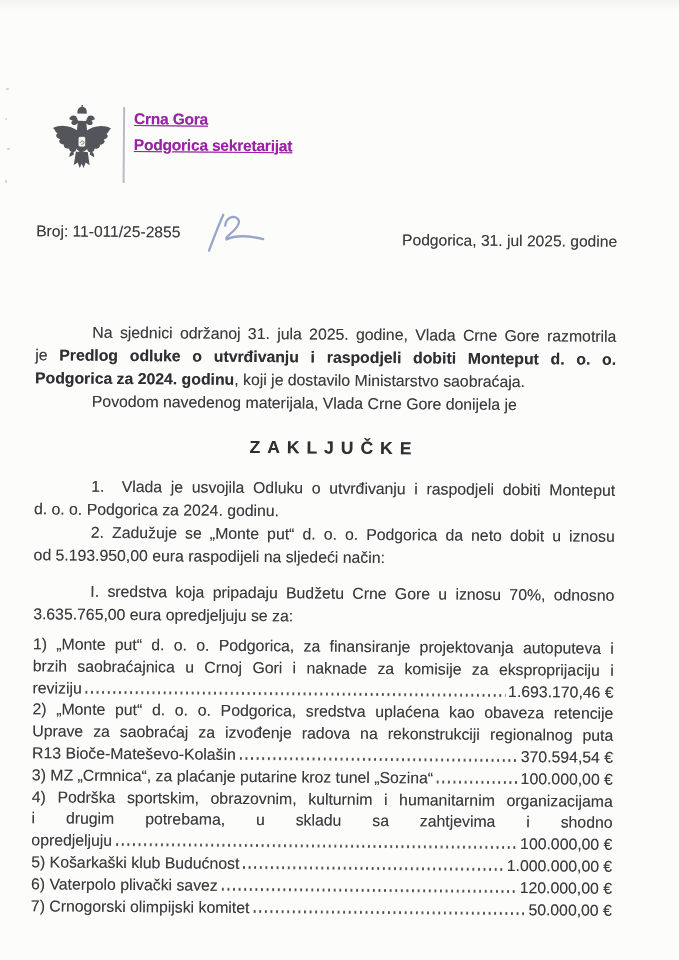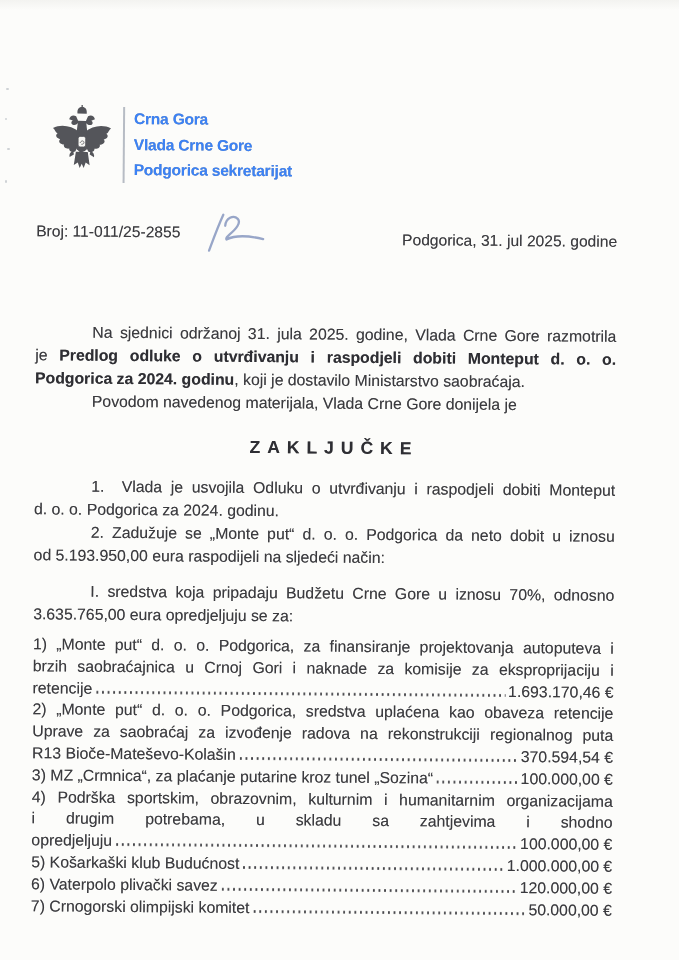--- a/index.html
+++ b/index.html
@@ -23,21 +23,21 @@
     color:#3b3b3f;
     text-shadow:0 0 .5px rgba(55,55,60,.5);
   }
   
   .hdr{ position:absolute; top:103px; left:50px; display:flex; align-items:flex-start; }
   .emblem{ width:66px; height:84px; flex:0 0 auto; }
   .hdr-divider{ width:2px; height:76px; background:#b7bcc4; margin:3px 9px 0 8px; }
   .org{ padding-top:2px; }
   .org div{
     font-weight:bold; font-size:15.5px; line-height:25.5px;
-    letter-spacing:-.2px; color:#3b82f6;
+    letter-spacing:-.2px; color:#a21caf;text-decoration:underline;
   }
   
   .ref{ position:absolute; top:222px; left:38px; right:60px;
         display:flex; justify-content:space-between; align-items:flex-start;
         font-size:15.6px; }
   .ref-left{ position:relative; white-space:nowrap; }
   .hand{ position:absolute; left:168px; top:-13px; overflow:visible; }
   .hand path{ fill:none; stroke:#8d9cc2; stroke-width:2.3; stroke-linecap:round; opacity:.9; }
   .ref-right{ margin-top:6px; white-space:nowrap; }
   
@@ -88,21 +88,20 @@
           <path d="M41 72 L59 72 L62 92 L56 88 L53 96.5 L50 90 L47 96.5 L44 88 L38 92 Z"></path>
           <path d="M37 70 C32.5 72 30.5 76 31.5 80 L38 76 Z"></path>
           <path d="M63 70 C67.5 72 69.5 76 68.5 80 L62 76 Z"></path>
         </g>
         <rect x="44.3" y="48.5" width="11.4" height="16" rx="3" fill="#f7f7f4" stroke="#54555a" stroke-width="1.2"></rect>
         <path d="M47.2 58.5 C49 54.5 52.4 54.5 53.2 57.3 C53.8 59.4 51.3 60.6 49.2 60.4" fill="none" stroke="#54555a" stroke-width="1.2"></path>
       </svg>
       <div class="hdr-divider"></div>
       <div class="org">
         <div>Crna Gora</div>
-        <div>Vlada Crne Gore</div>
         <div>Podgorica sekretarijat</div>
       </div>
     </div>
 
     <div class="ref">
       <div class="ref-left">
         <span>Broj: 11-011/25-2855</span>
         <svg class="hand" viewBox="0 0 66 44" width="66" height="44" role="img" aria-label="/2">
           <path d="M5 40 C9 29 14 15 19 4"></path>
           <path d="M21 15 C21.5 7.5 29 3.5 33.5 8 C37 11.8 32 18 25.5 23.5 C23.2 25.5 21.5 27.6 22.4 28.6 C30 24.8 41 23.8 59 28"></path>
@@ -138,21 +137,21 @@
       <div class="para sect">
         <div class="doc-line ind jl">I. sredstva koja pripadaju Budžetu Crne Gore u iznosu 70%, odnosno</div>
         <div class="doc-line">3.635.765,00 eura opredjeljuju se za:</div>
       </div>
 
       <div class="alloc-list">
           <div class="alloc-item">
             <div class="doc-line jl">1) „Monte put“ d. o. o. Podgorica, za finansiranje projektovanja autoputeva i</div>
             <div class="doc-line jl">brzih saobraćajnica u Crnoj Gori i naknade za komisije za eksproprijaciju i</div>
             <div class="doc-line lastline">
-              <span>retencije</span>
+              <span>reviziju</span>
               <span class="leader"></span>
               <span class="amount">1.693.170,46 €</span>
             </div>
           </div>
           <div class="alloc-item">
             <div class="doc-line jl">2) „Monte put“ d. o. o. Podgorica, sredstva uplaćena kao obaveza retencije</div>
             <div class="doc-line jl">Uprave za saobraćaj za izvođenje radova na rekonstrukciji regionalnog puta</div>
             <div class="doc-line lastline">
               <span>R13 Bioče-Mateševo-Kolašin</span>
               <span class="leader"></span>

